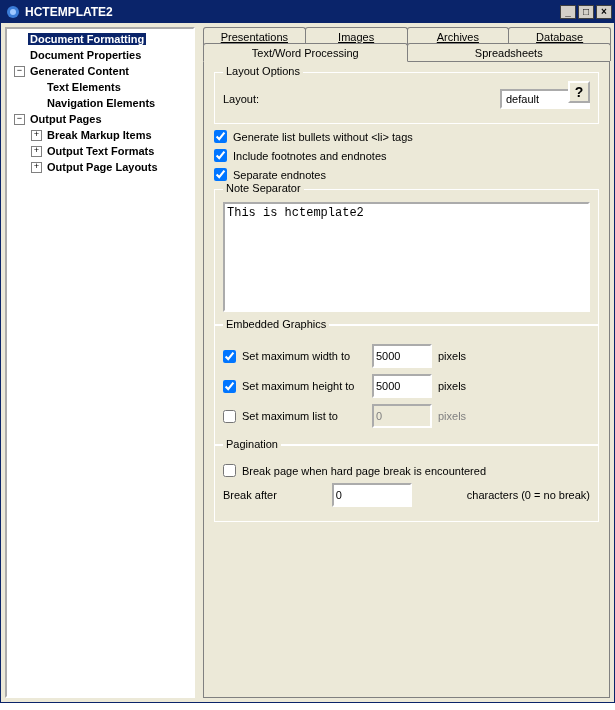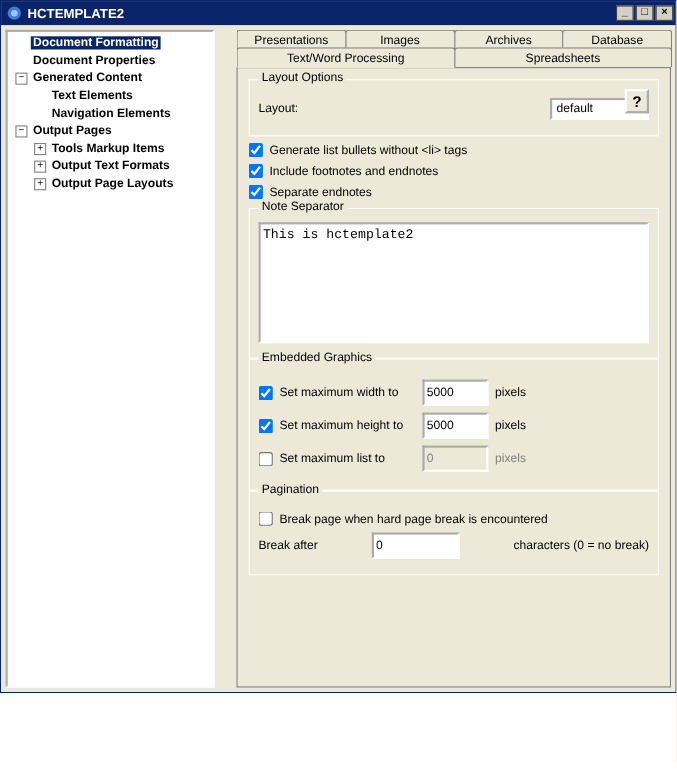--- a/index.html
+++ b/index.html
@@ -1,35 +1,35 @@
 <!DOCTYPE html>
 <html><head>
 <meta charset="utf-8">
 <style>
 * { box-sizing: border-box; margin:0; padding:0; }
 body { font-family: Tahoma, "MS Sans Serif", sans-serif; font-size: 11px; background:#fff; }
-.window { width:615px; height:630px; border:1px solid #0a246a; display:flex; flex-direction:column; background:#ece9d8; }
+.window { width:615px; height:703px; border:1px solid #0a246a; display:flex; flex-direction:column; background:#ece9d8; }
 .titlebar { height:22px; background: linear-gradient(#0a246a,#0a246a); color:#fff; display:flex; align-items:center; padding:0 2px 0 4px; font-weight:bold; font-size:12px; }
 .titlebar .ticon { width:16px; height:16px; margin-right:4px; display:inline-block; }
 .titlebar .spacer{flex:1}
 .titlebtn { width:16px; height:14px; background:#d4d0c8; border:1px solid #404040; margin-left:2px; display:flex; align-items:center; justify-content:center; color:#000; font-size:10px; line-height:1; font-family:Arial; font-weight:bold; cursor:default; }
 .menubar { height:20px; background:#ece9d8; display:flex; align-items:center; padding:0 4px; border-bottom:1px solid #aca899; gap:0; }
 .menubar .mitem{ padding:2px 8px; }
-.body { flex:1; display:flex; background:#ece9d8; padding:4px; gap:20px; overflow:hidden;}
+.body { flex:1; display:flex; background:#ece9d8; padding:4px; gap:8px; overflow:hidden;}
 .tree { width:190px; background:#fff; border:2px inset #fff; padding:2px 0; overflow:auto; }
 .trow { display:flex; align-items:center; height:16px; white-space:nowrap; }
 .tind { display:inline-block;}
 .texp { width:11px; height:11px; border:1px solid #808080; display:inline-flex; align-items:center; justify-content:center; font-size:9px; line-height:1; margin:0 3px; background:#fff; font-family:Courier; }
 .texpspacer{ width:17px; display:inline-block;}
 .tlabel { padding:0 2px; font-weight:bold; }
 .tlabel.sel { background:#0a246a; color:#fff; }
 .rpane { flex:1; display:flex; flex-direction:column; }
 .tabs { position:relative; height:34px; }
 .tabrow { display:flex; position:absolute; width:100%; }
-.tabrow.back { top:0; }
+.tabrow.back { top:0;text-decoration:underline; }
 .tabrow.front { top:16px; }
 .tab { flex:1; height:18px; background:#ece9d8; border:1px solid #808080; border-bottom:none; border-radius:3px 3px 0 0; display:flex; align-items:center; justify-content:center; margin-right:-1px; font-size:11px; cursor:default;}
 .tab.active { background:#ece9d8; height:19px; position:relative; z-index:2; border-bottom:1px solid #ece9d8; }
 .tabcontent { border:1px solid #808080; border-top:1px solid #808080; background:#ece9d8; flex:1; padding:10px 10px 10px 10px; position:relative; }
 .gbox { border:1px groove #fff; padding:12px 8px 10px 8px; position:relative; }
 .glegend{ position:absolute; top:-8px; left:8px; background:#ece9d8; padding:0 3px; }
 .helpbtn { width:22px; height:22px; border:2px outset #fff; background:#ece9d8; font-weight:bold; font-size:14px; position:absolute; right:8px; top:8px; display:flex; align-items:center; justify-content:center;}
 .row { display:flex; align-items:center; margin:4px 0; gap:4px;justify-content:space-between;}
 select, input[type=text]{ font-family:inherit; font-size:11px; }
 select.combo { width:90px; height:20px; background:#fff; border:2px inset #fff; }
@@ -90,21 +90,21 @@
         </div>
       <div class="trow">
           <span class="tind" style="width:4px"></span>
           <span class="texp">−</span>
           <span class="tlabel">Output Pages</span>
         </div>
       <div class="trow">
           <span class="tind" style="width:4px"></span>
           <span class="texpspacer"></span>
           <span class="texp">+</span>
-          <span class="tlabel">Tools Markup Items</span>
+          <span class="tlabel">Break Markup Items</span>
         </div>
       <div class="trow">
           <span class="tind" style="width:4px"></span>
           <span class="texpspacer"></span>
           <span class="texp">+</span>
           <span class="tlabel">Output Text Formats</span>
         </div>
       <div class="trow">
           <span class="tind" style="width:4px"></span>
           <span class="texpspacer"></span>

